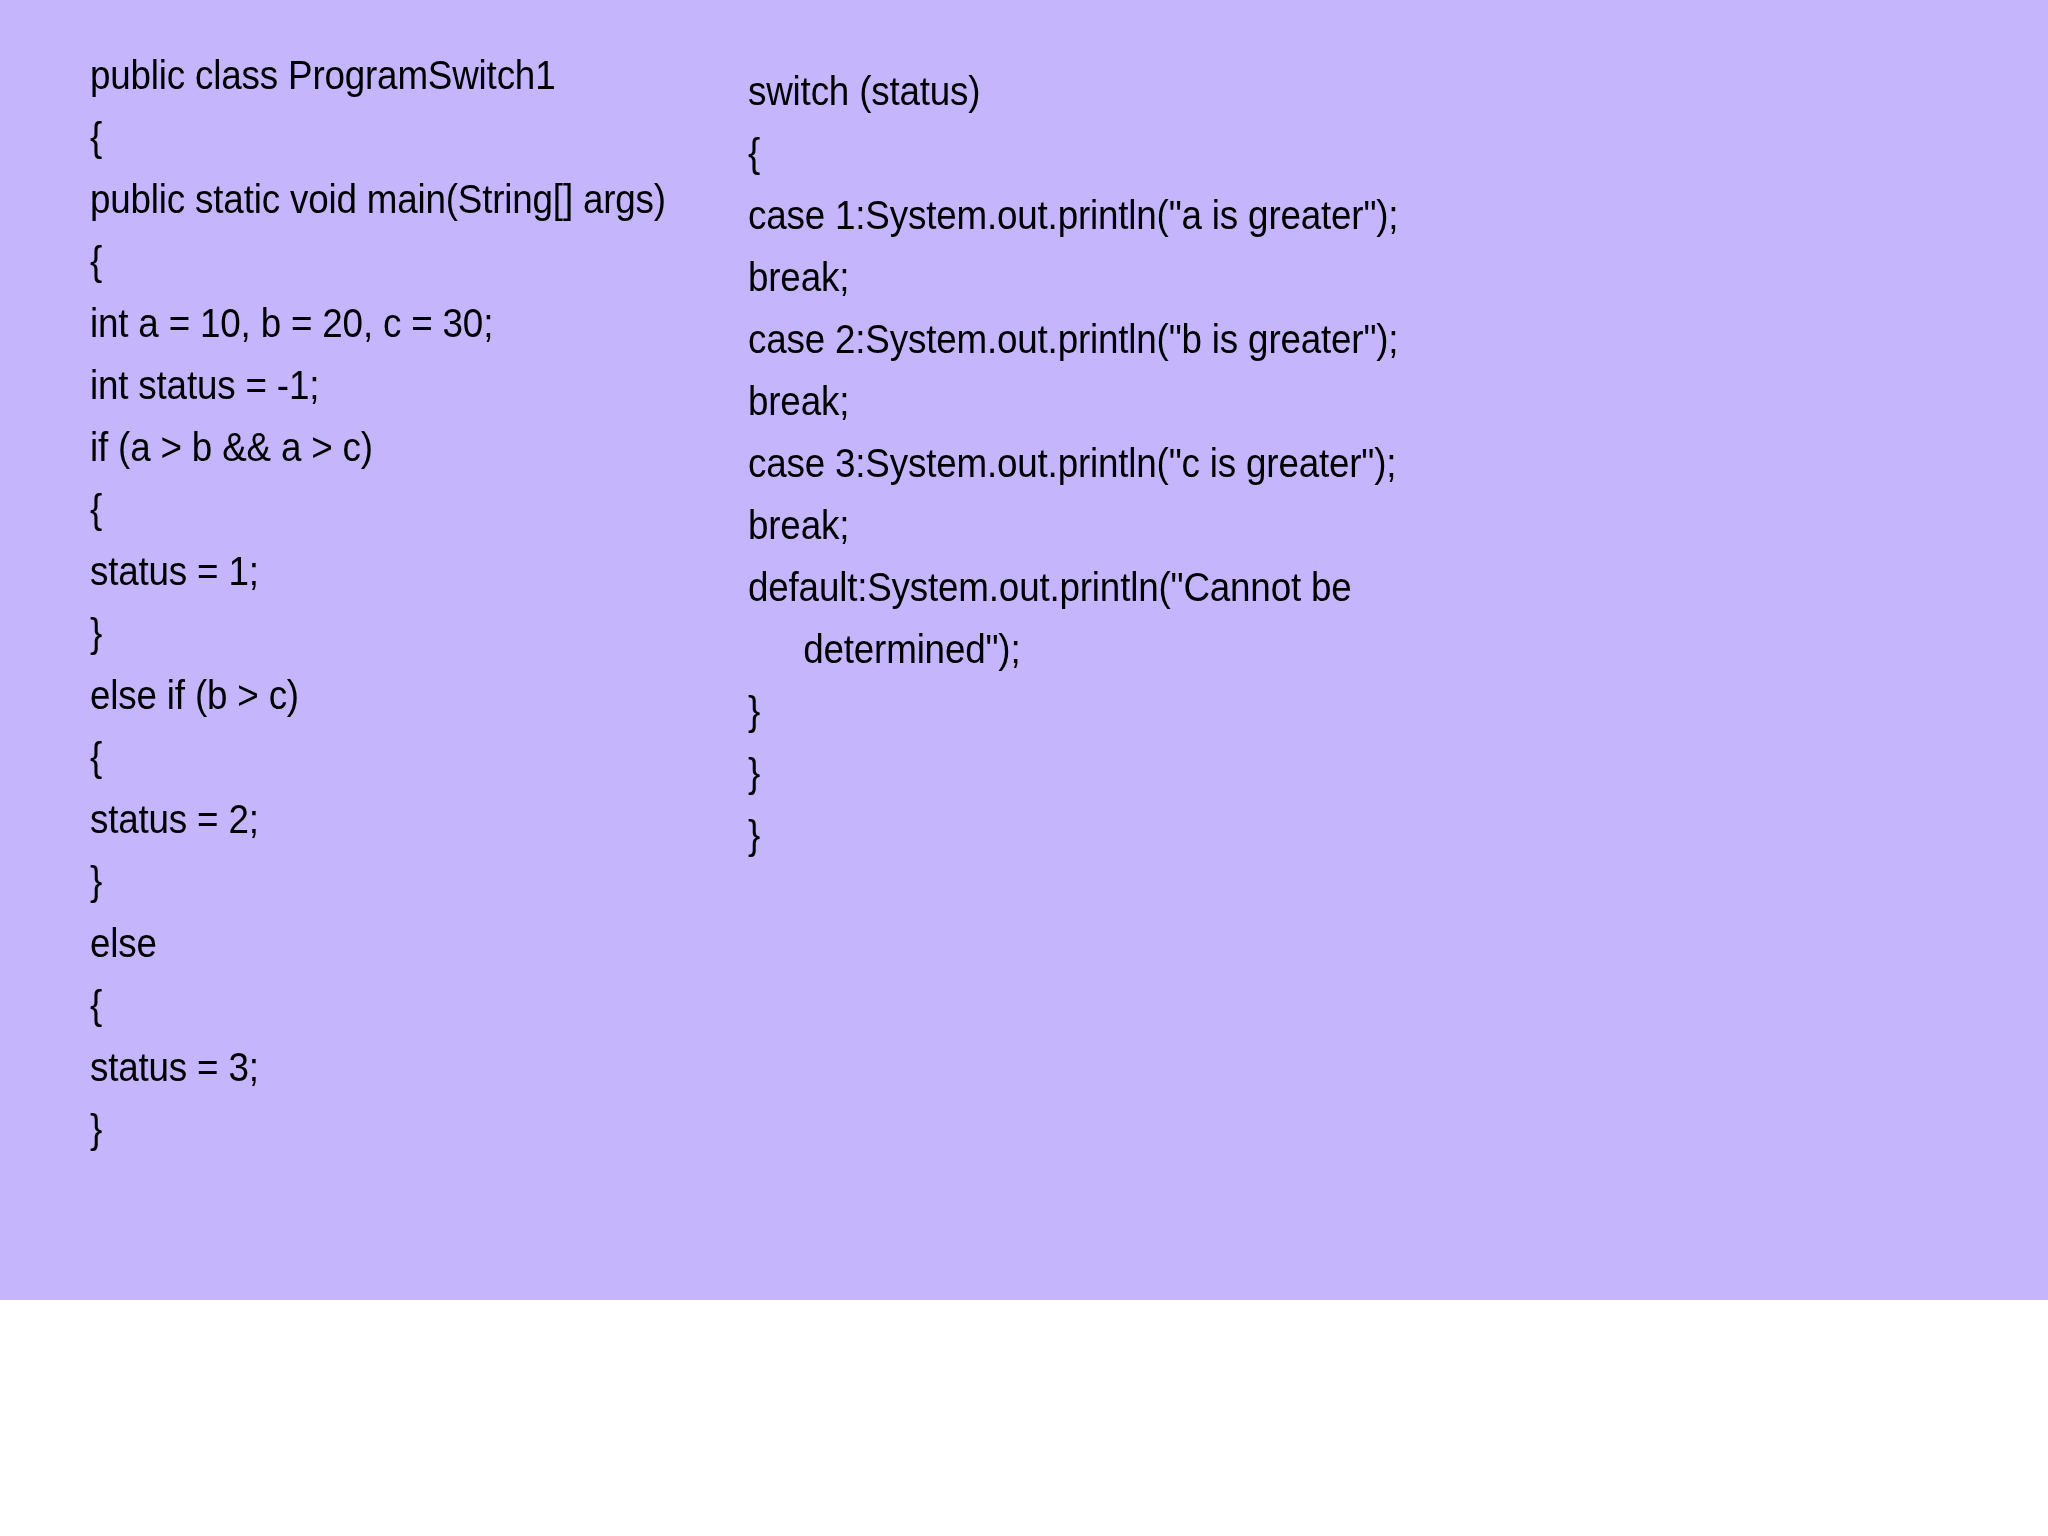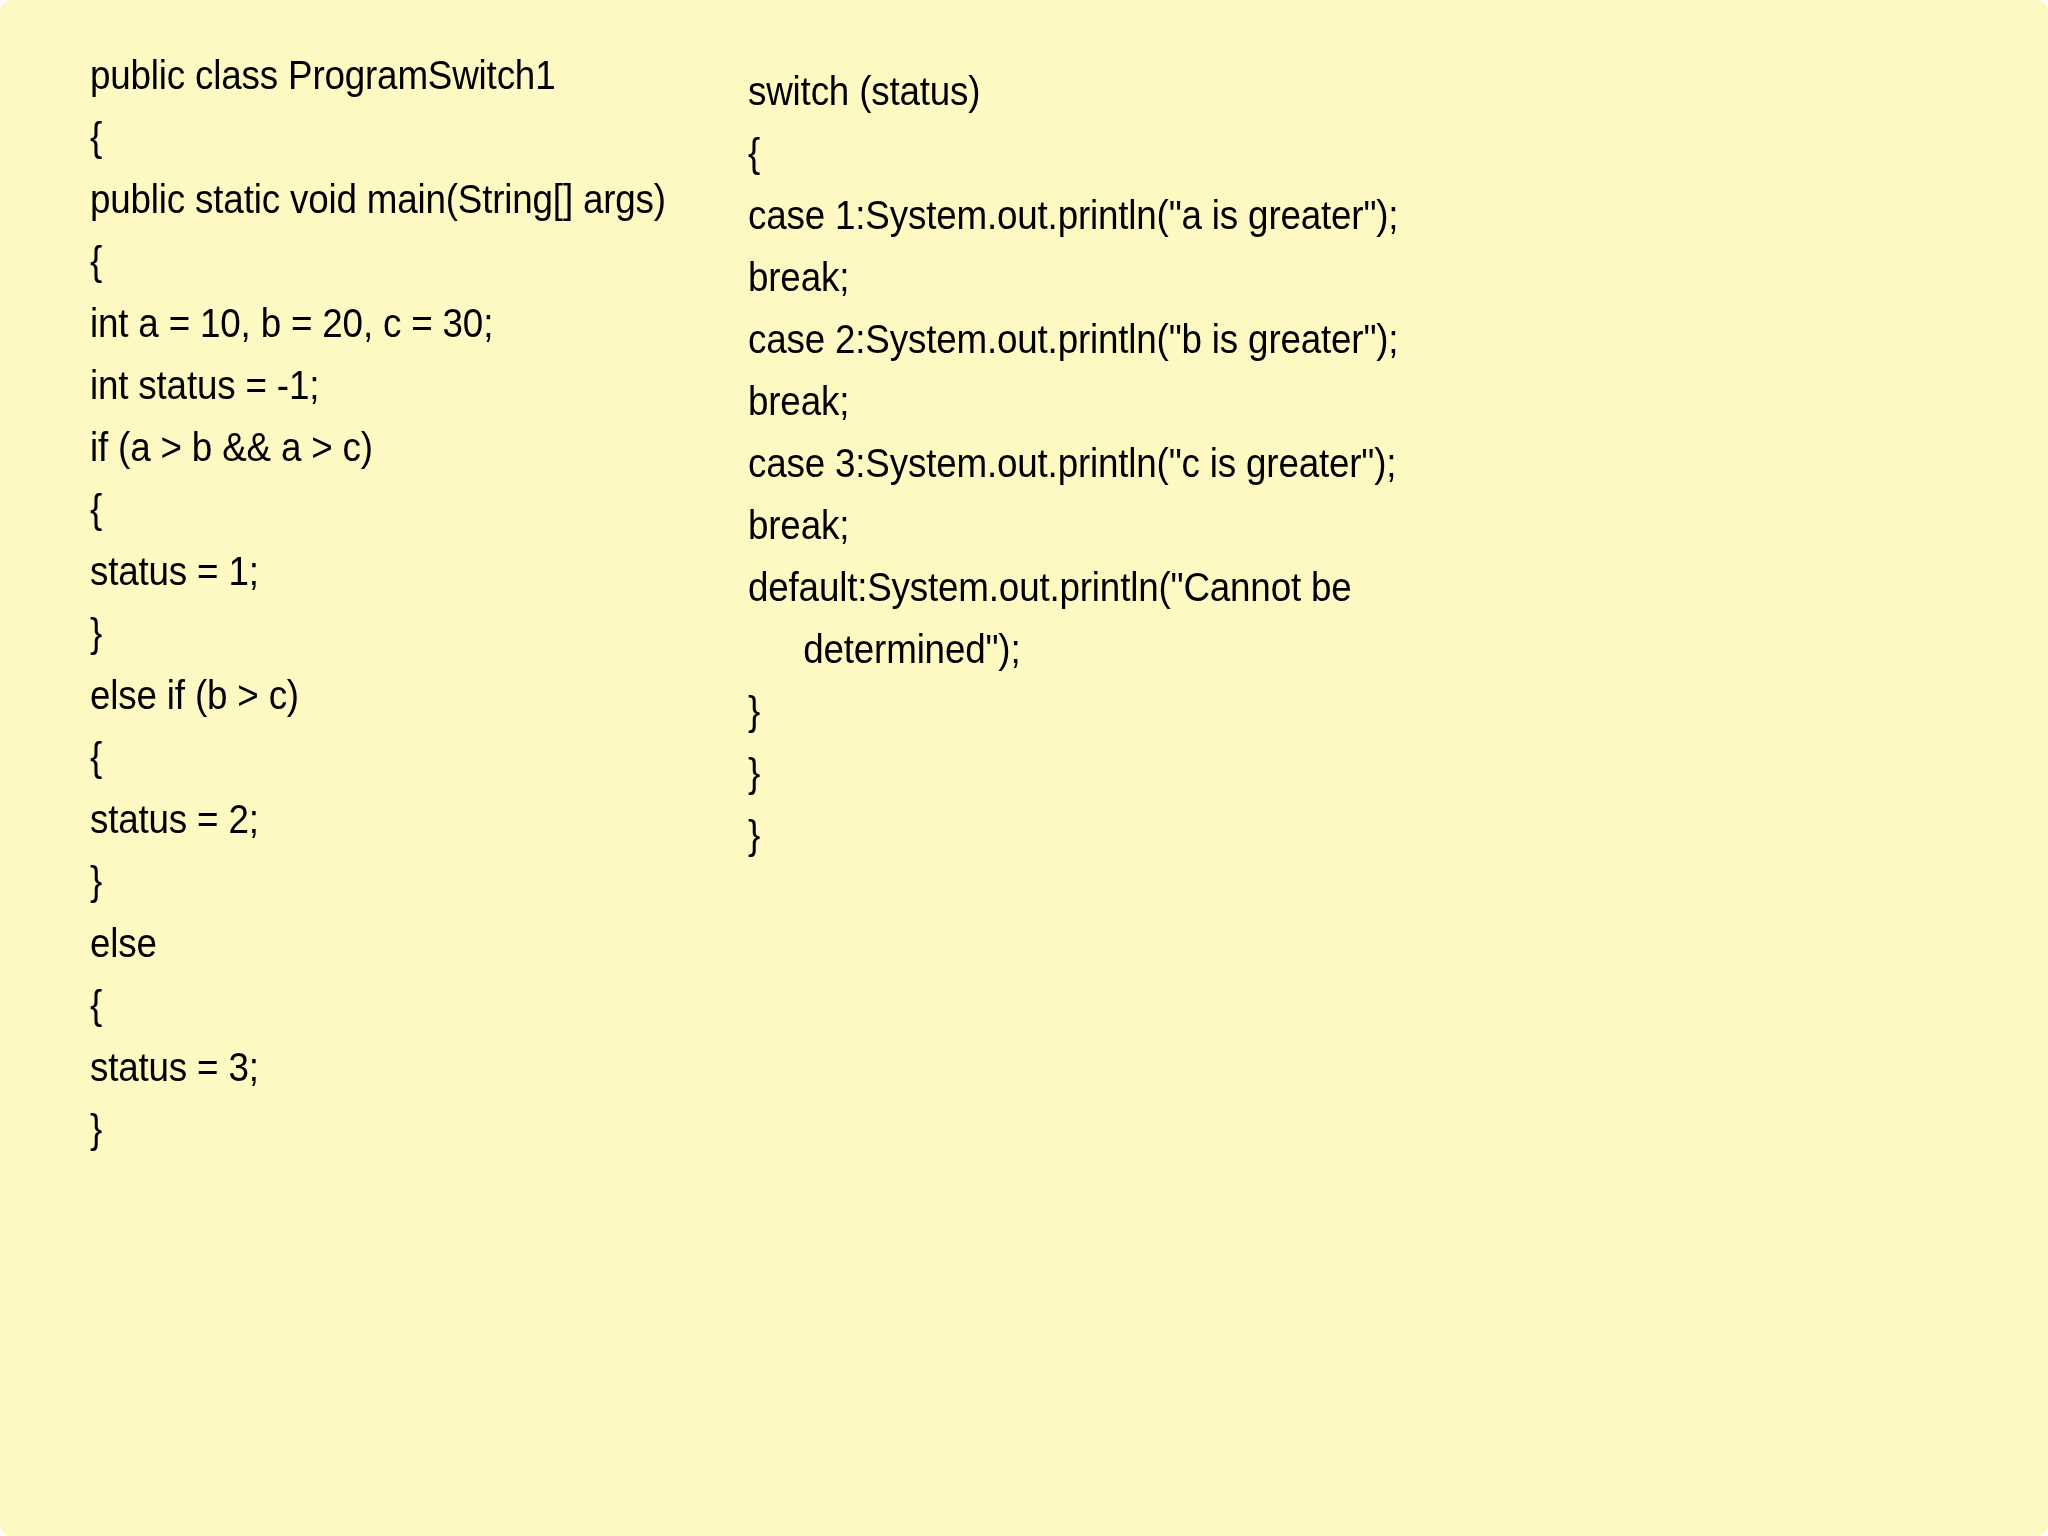--- a/index.html
+++ b/index.html
@@ -3,25 +3,24 @@
 <meta charset="utf-8">
 <style>
   html, body {
     margin: 0;
     padding: 0;
     background: #ffffff;
   }
   #slide {
     position: relative;
     width: 2048px;
-    height: 1536px;
-    background: #fef9c3;
+    height: 1300px;
+    background: #c4b5fd;
     overflow: hidden;
     font-family: "Liberation Sans", sans-serif;
-    border-radius: 11px;
   }
   .code-column {
     position: absolute;
     color: #000000;
     font-size: 40px;
     line-height: 62px;
     letter-spacing: -0.2px;
     white-space: nowrap;
     font-family: "Liberation Sans", sans-serif;
     transform: scaleX(0.92);

